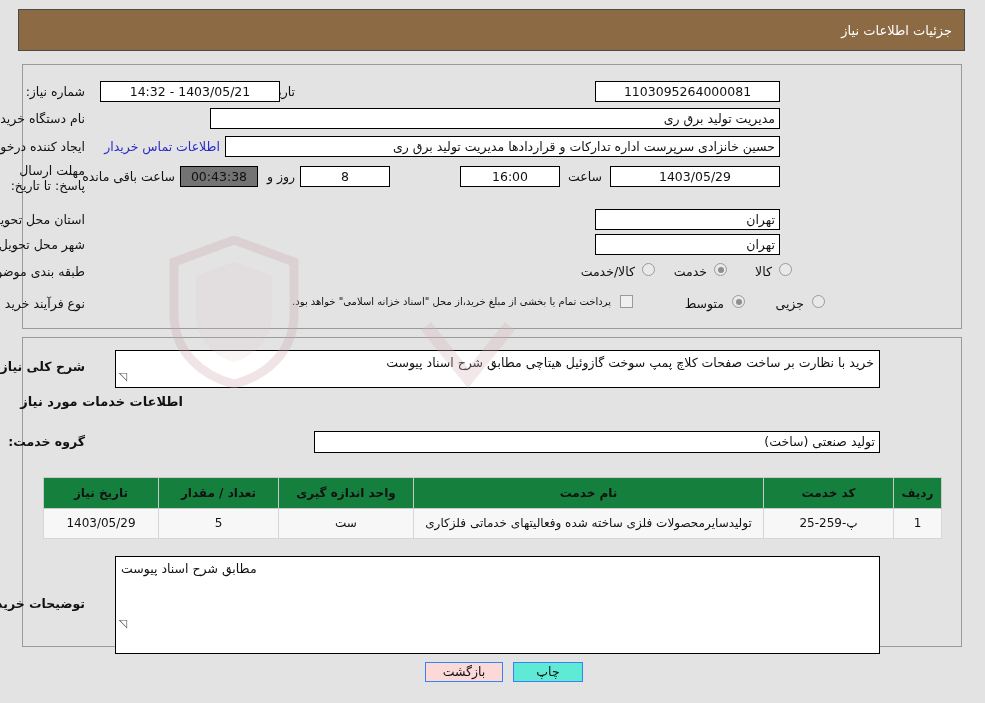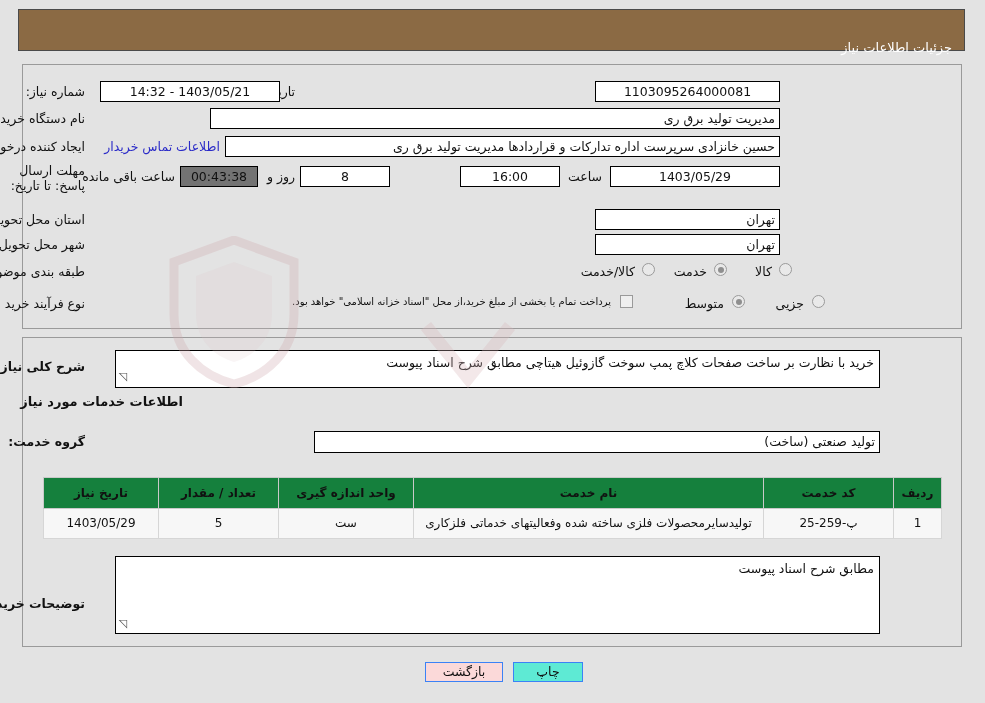--- a/index.html
+++ b/index.html
@@ -63,21 +63,20 @@
     border: 1px solid #4a4a4a;
     box-sizing: border-box;
     z-index: 3;
   }
   .header-title {
     position: absolute;
     right: 12px; top: 13px;
     color: #ffffff;
     font-size: 13px;
     white-space: nowrap;
-    margin-top: 17px;
   }
 
   
   .panel {
     position: absolute;
     border: 1px solid #9a9a9a;
     background: #e3e3e3;
     box-sizing: border-box;
     z-index: 2;
   }
@@ -358,17 +357,17 @@
         <td>تولیدسایرمحصولات فلزی ساخته شده وفعالیتهای خدماتی فلزکاری</td>
         <td>ست</td>
         <td>5</td>
         <td class="ltr">1403/05/29</td>
       </tr>
     </tbody>
   </table>
 </div>
 
 <div class="lbl lbl-b" style="right:900px; top:596px;">توضیحات خریدار:</div>
-<div class="ta" style="right:105px; top:556px; width:765px; height:78px; text-align:right;">مطابق شرح اسناد پیوست</div>
+<div class="ta" style="right:105px; top:556px; width:765px; height:98px; text-align:left;">مطابق شرح اسناد پیوست</div>
 <div class="ta-grip" style="right:858px; top:617px;">◹</div>
 
 <button class="btn" id="btn-print">چاپ</button>
 <button class="btn" id="btn-back">بازگشت</button>
 
 </body></html>

